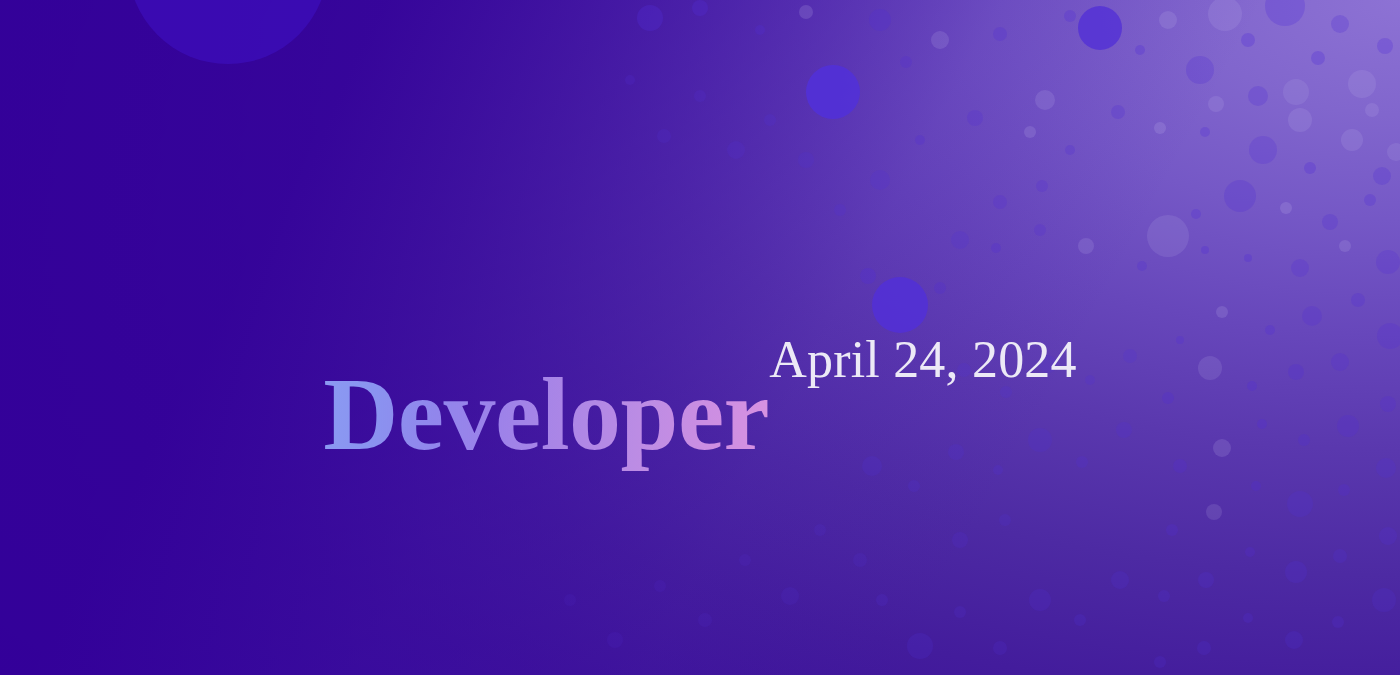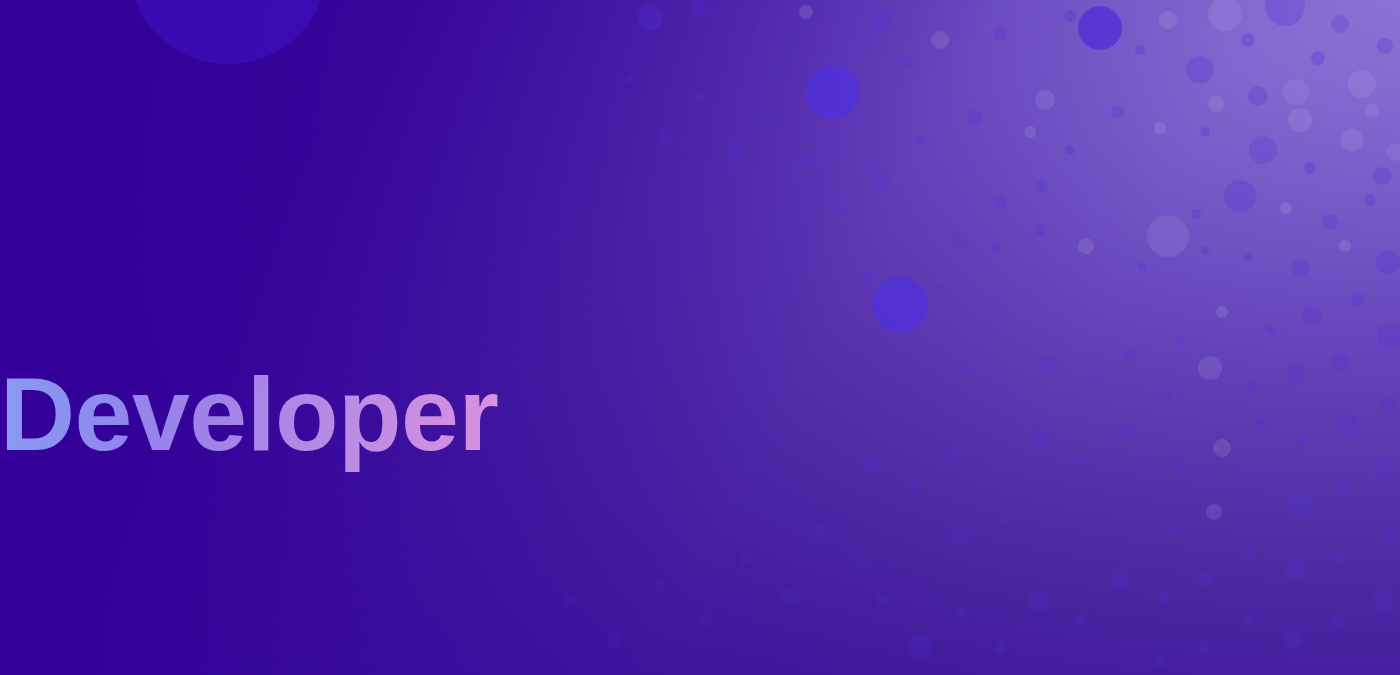--- a/index.html
+++ b/index.html
@@ -67,21 +67,22 @@
     border-radius: 50%;
   }
 
   
   .content {
     position: absolute;
     inset: 0;
     display: flex;
     flex-direction: row;
     align-items: center;
-    justify-content: flex-start;
+    justify-content: center;
+    font-family: Liberation Serif, serif;
   }
 
   .title {
     margin: 0;
     padding: 0;
     text-align: center;
     font-size: 104px;
     font-weight: 700;
     line-height: 130px;
     letter-spacing: -0.5px;
@@ -255,15 +256,16 @@
       <span class="dot" style="left:1387px;top:143px;width:18px;height:18px;background:#b3a4e4;opacity:0.18;"></span>
       <span class="dot" style="left:1365px;top:103px;width:14px;height:14px;background:#b3a4e4;opacity:0.2;"></span>
       <span class="dot" style="left:1283px;top:79px;width:26px;height:26px;background:#b3a4e4;opacity:0.18;"></span>
       <span class="dot" style="left:1208px;top:96px;width:16px;height:16px;background:#b3a4e4;opacity:0.2;"></span>
     </div>
 
   <div class="content">
     <h1 class="title">
       <span class="line line1">Developer</span>
     </h1>
+    <p class="date">April 24, 2024</p>
   </div>
 
 </div>
 
 </body></html>

